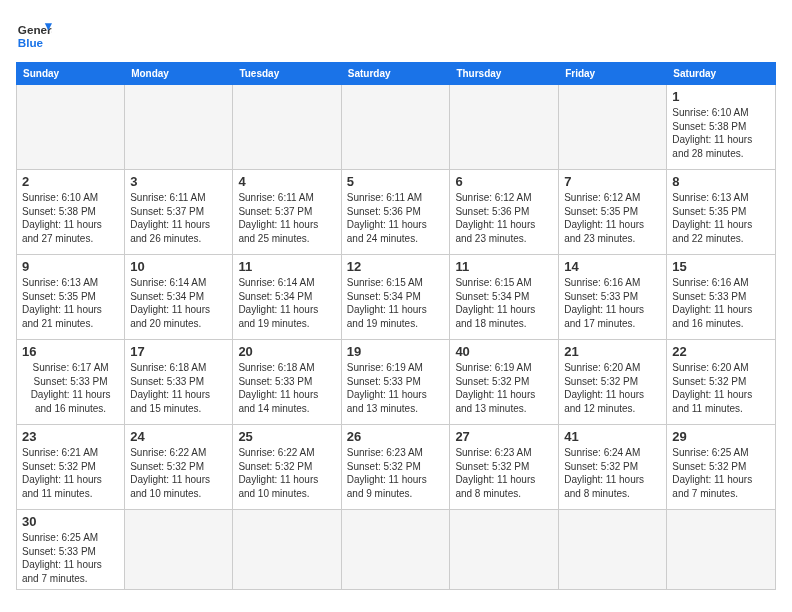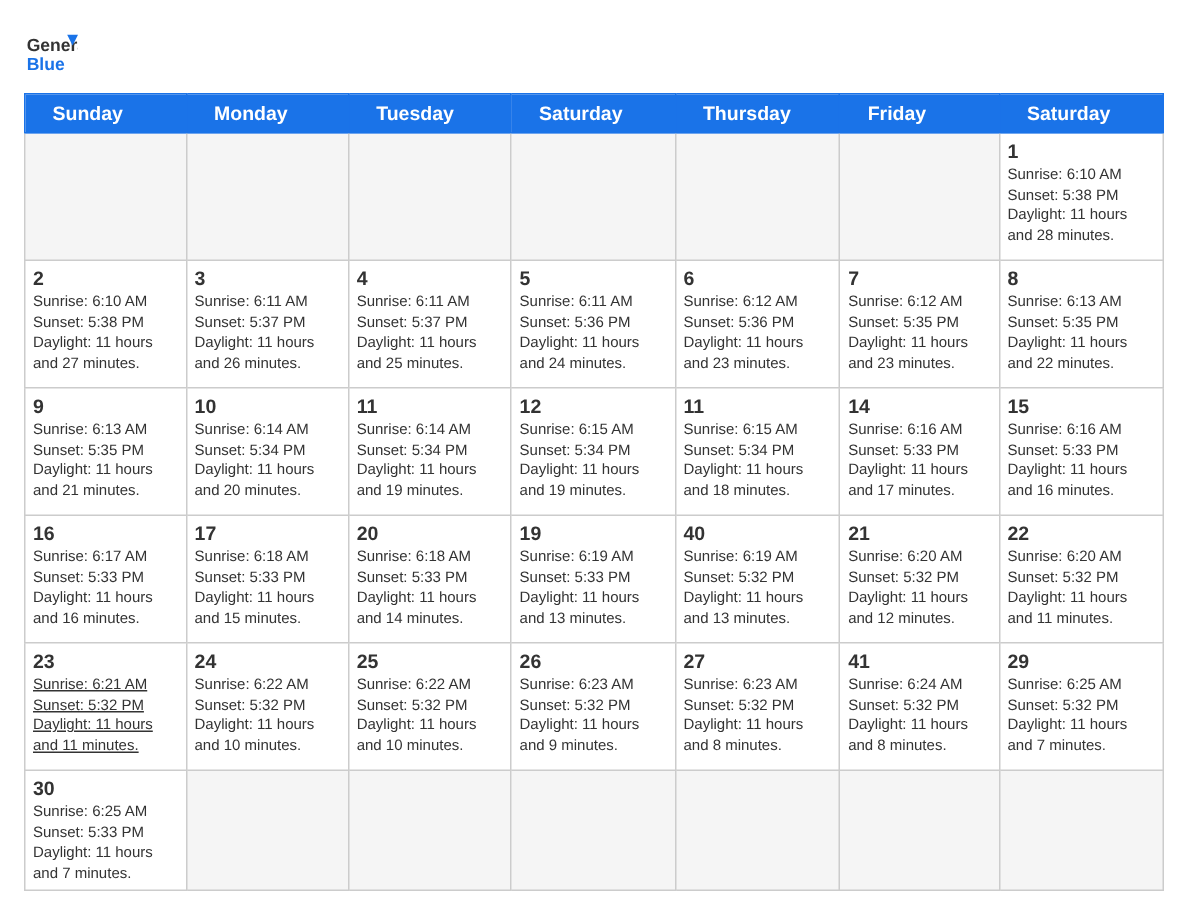--- a/index.html
+++ b/index.html
@@ -37,23 +37,23 @@
       font-size: 15px;
       color: #555;
     }
     .calendar {
       width: 100%;
       border-collapse: collapse;
     }
     .calendar th {
       background: #1a73e8;
       color: #fff;
-      font-size: 13px;
+      font-size: 10px;
       font-weight: bold;
-      padding: 5px 18px;
+      padding: 5px 6px;
       text-align: left;
       border: 1px solid #1a73e8;
     }
     .calendar td {
       border: 1px solid #ccc;
       vertical-align: top;
       padding: 4px 5px;
       width: 113px;
       min-height: 80px;
       font-size: 10.5px;
@@ -209,21 +209,21 @@
         <td>
           <span class="day-num">15</span>
           <div class="day-info" style="white-space: pre-line;">Sunrise: 6:16 AM
 Sunset: 5:33 PM
 Daylight: 11 hours and 16 minutes.</div>
         </td>
       </tr>
       <tr class="week-row">
         <td>
           <span class="day-num">16</span>
-          <div class="day-info" style="white-space: pre-line;">Sunrise: 6:17 AM
+          <div class="day-info" style="white-space: pre-line; text-align: center;">Sunrise: 6:17 AM
 Sunset: 5:33 PM
 Daylight: 11 hours and 16 minutes.</div>
         </td>
         <td>
           <span class="day-num">17</span>
           <div class="day-info" style="white-space: pre-line;">Sunrise: 6:18 AM
 Sunset: 5:33 PM
 Daylight: 11 hours and 15 minutes.</div>
         </td>
         <td>
@@ -253,21 +253,21 @@
         <td>
           <span class="day-num">22</span>
           <div class="day-info" style="white-space: pre-line;">Sunrise: 6:20 AM
 Sunset: 5:32 PM
 Daylight: 11 hours and 11 minutes.</div>
         </td>
       </tr>
       <tr class="week-row">
         <td>
           <span class="day-num">23</span>
-          <div class="day-info" style="white-space: pre-line; text-decoration: underline;">Sunrise: 6:21 AM
+          <div class="day-info" style="white-space: pre-line;">Sunrise: 6:21 AM
 Sunset: 5:32 PM
 Daylight: 11 hours and 11 minutes.</div>
         </td>
         <td>
           <span class="day-num">24</span>
           <div class="day-info" style="white-space: pre-line;">Sunrise: 6:22 AM
 Sunset: 5:32 PM
 Daylight: 11 hours and 10 minutes.</div>
         </td>
         <td>

